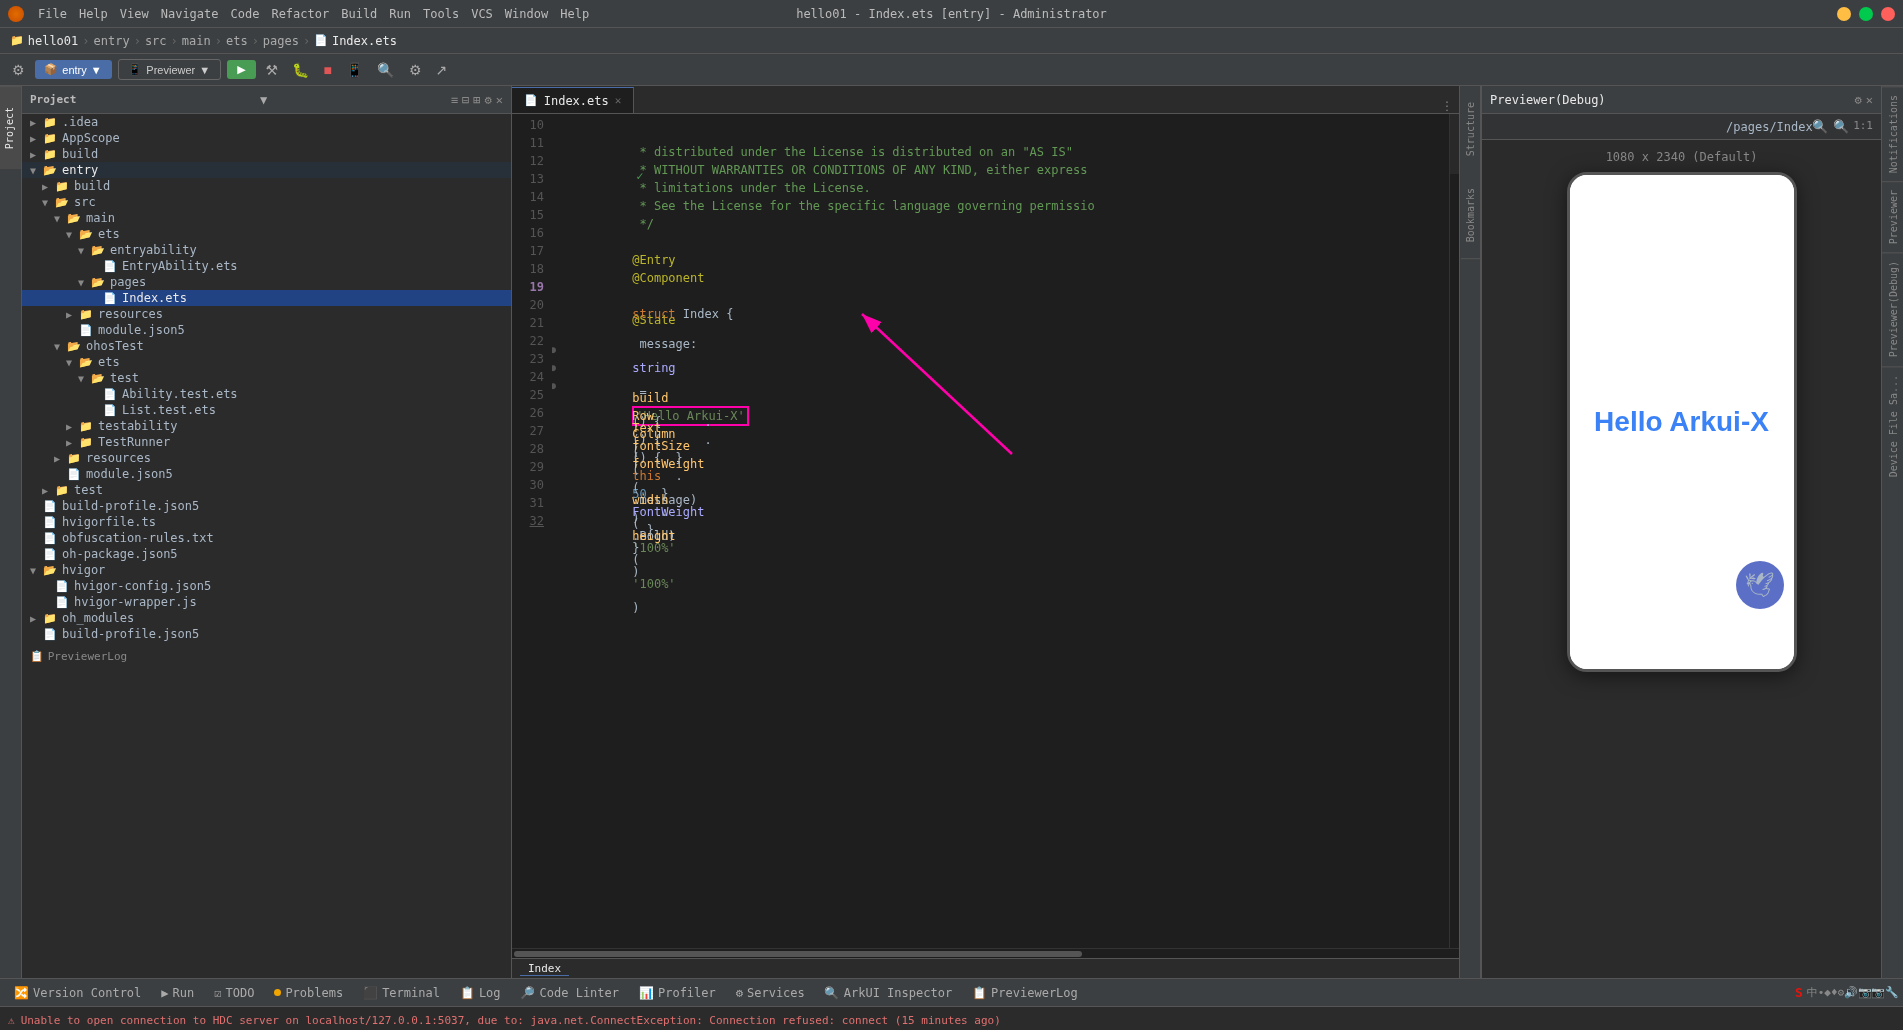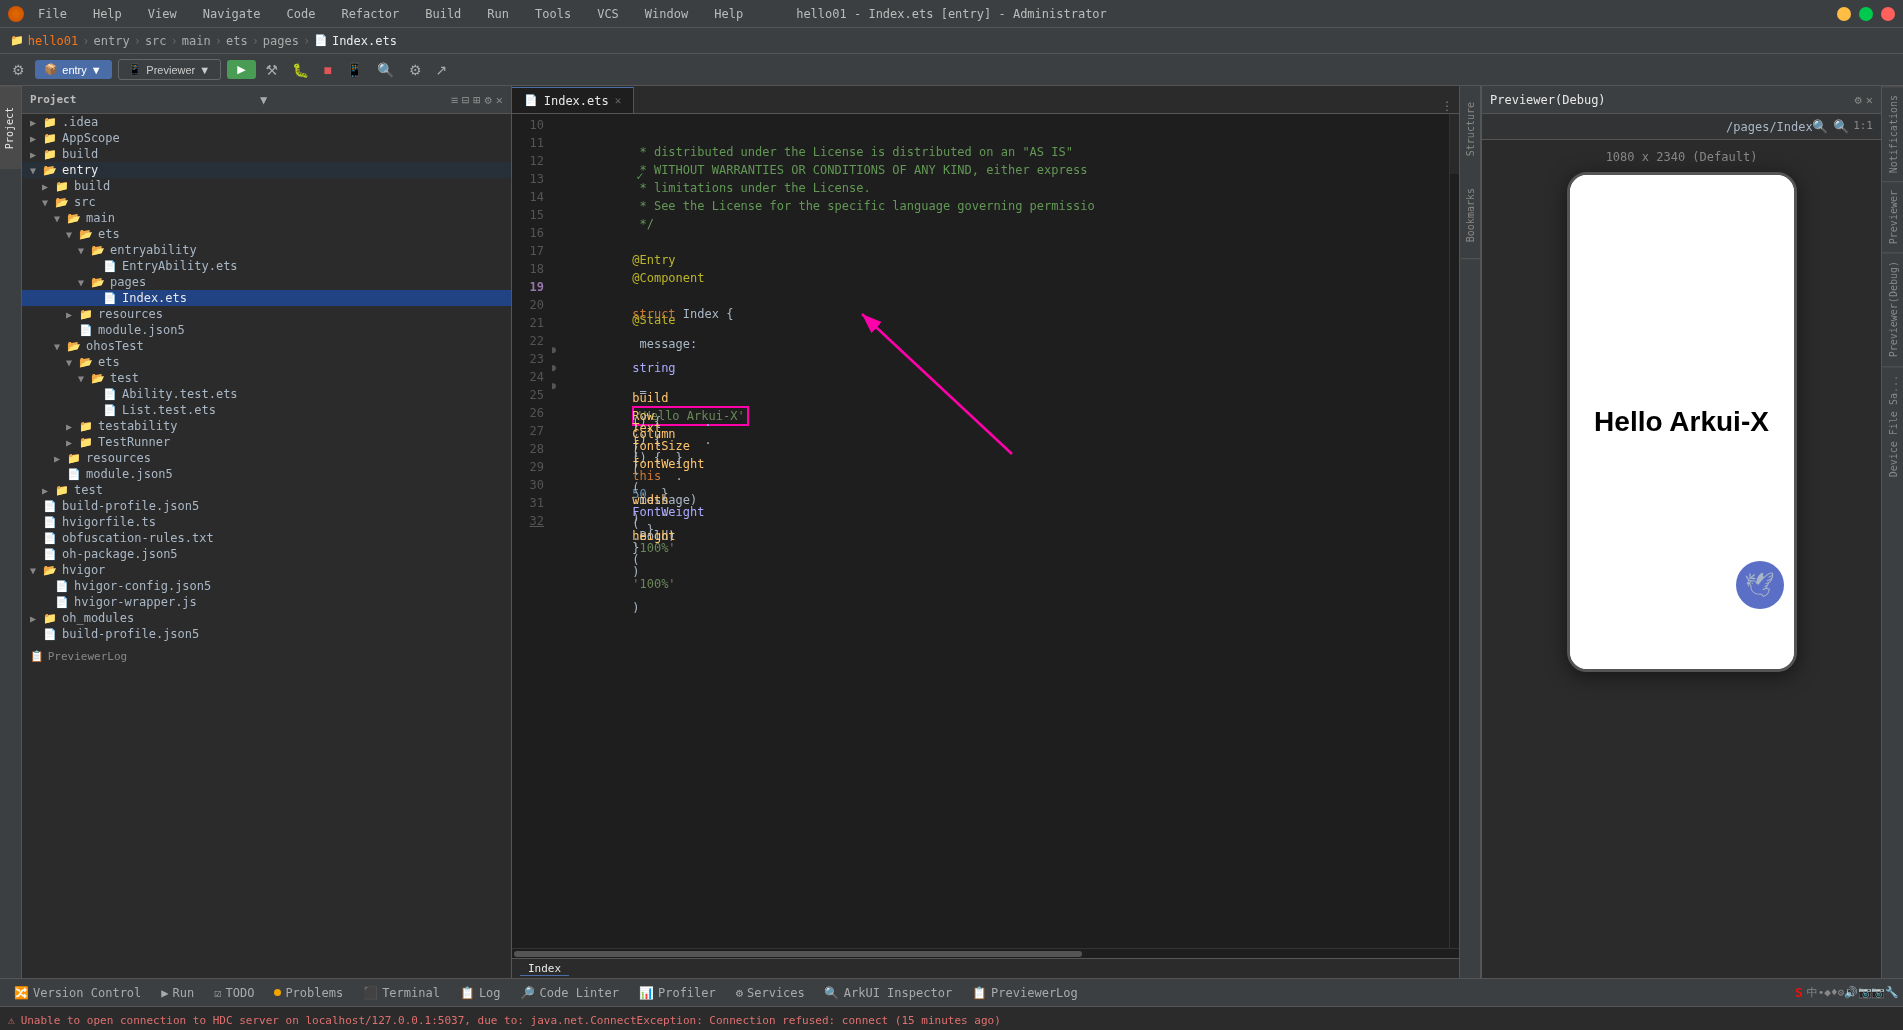--- a/index.html
+++ b/index.html
@@ -29,21 +29,21 @@
       gap: 8px;
     }
     .title-bar-logo {
       width: 16px;
       height: 16px;
       background: radial-gradient(circle, #e06c00, #c94b00);
       border-radius: 50%;
     }
     .title-bar-menu {
       display: flex;
-      gap: 14px;
+      gap: 0;
       justify-content: center;
     }
     .title-bar-menu span {
       color: #bbb;
       font-size: 12px;
       padding: 2px 6px;
       cursor: pointer;
     }
     .title-bar-center {
       color: #bbb;
@@ -383,21 +383,21 @@
       height: 100%;
       background: #fff;
       display: flex;
       align-items: center;
       justify-content: center;
       position: relative;
     }
     .device-hello-text {
       font-size: 28px;
       font-weight: bold;
-      color: #000000;
+      color: #3b82f6;
       font-family: sans-serif;
     }
     .device-bird-icon {
       position: absolute;
       right: 10px;
       bottom: 60px;
       width: 48px;
       height: 48px;
       background: #5c6fc7;
       border-radius: 50%;
@@ -553,21 +553,21 @@
   <div class="title-bar-center">hello01 - Index.ets [entry] - Administrator</div>
   <div class="title-bar-right">
     <div class="title-bar-btn btn-minimize"></div>
     <div class="title-bar-btn btn-maximize"></div>
     <div class="title-bar-btn btn-close"></div>
   </div>
 </div>
 
 <div class="breadcrumb-bar">
   <span class="folder-icon">📁</span>
-  <span style="color:#f97316;">hello01</span>
+  <span style="color:#e5e5e5;">hello01</span>
   <span class="sep">›</span>
   <span>entry</span>
   <span class="sep">›</span>
   <span>src</span>
   <span class="sep">›</span>
   <span>main</span>
   <span class="sep">›</span>
   <span>ets</span>
   <span class="sep">›</span>
   <span>pages</span>

